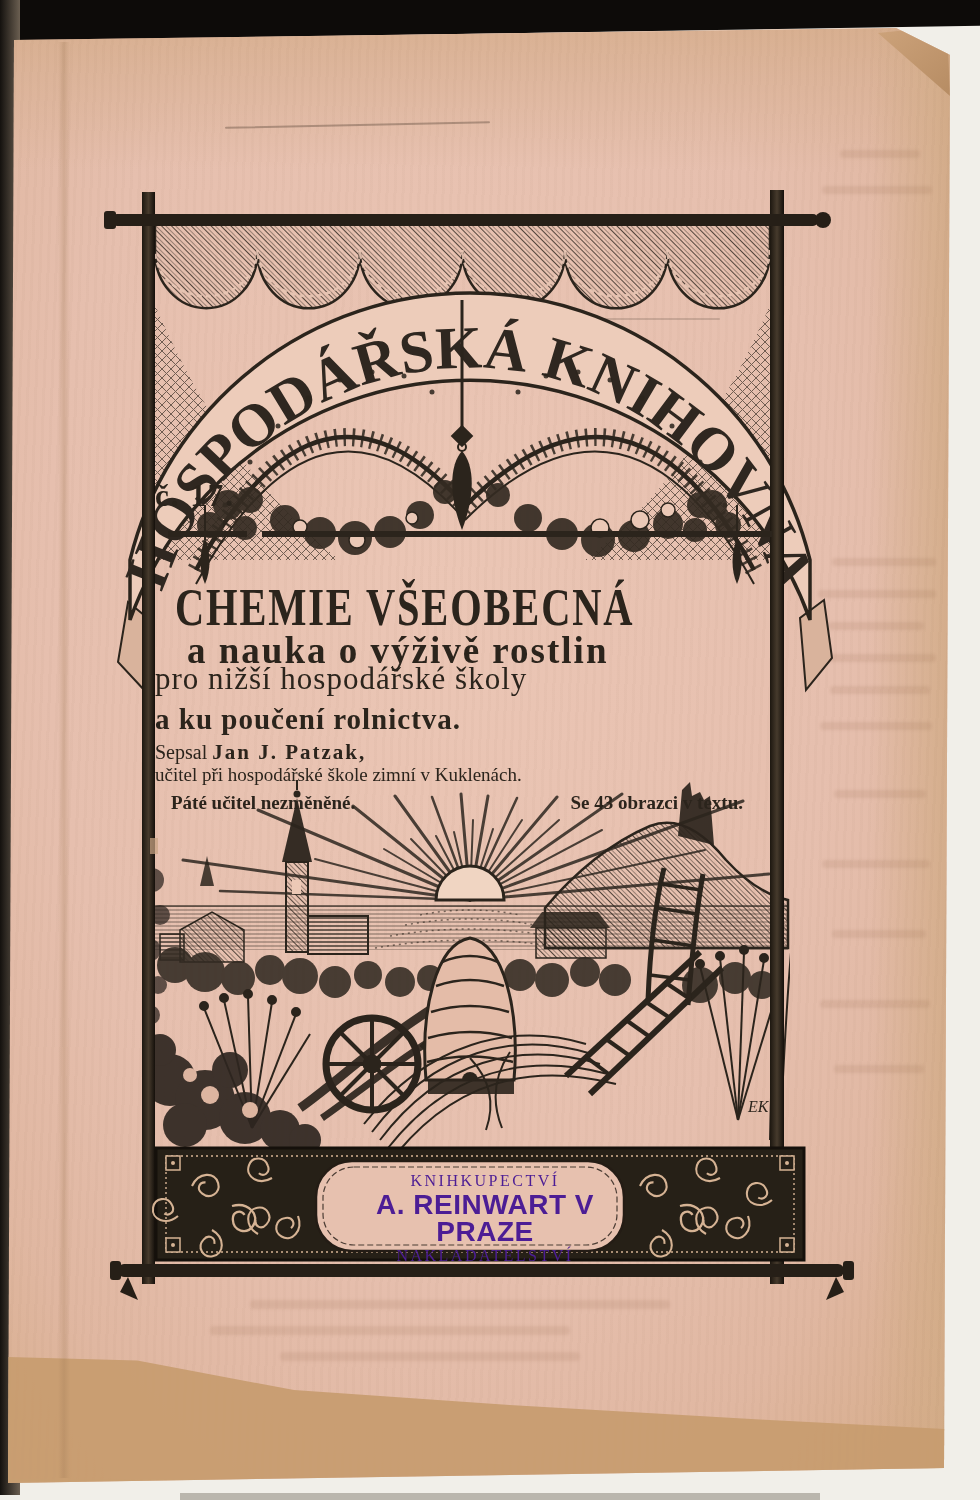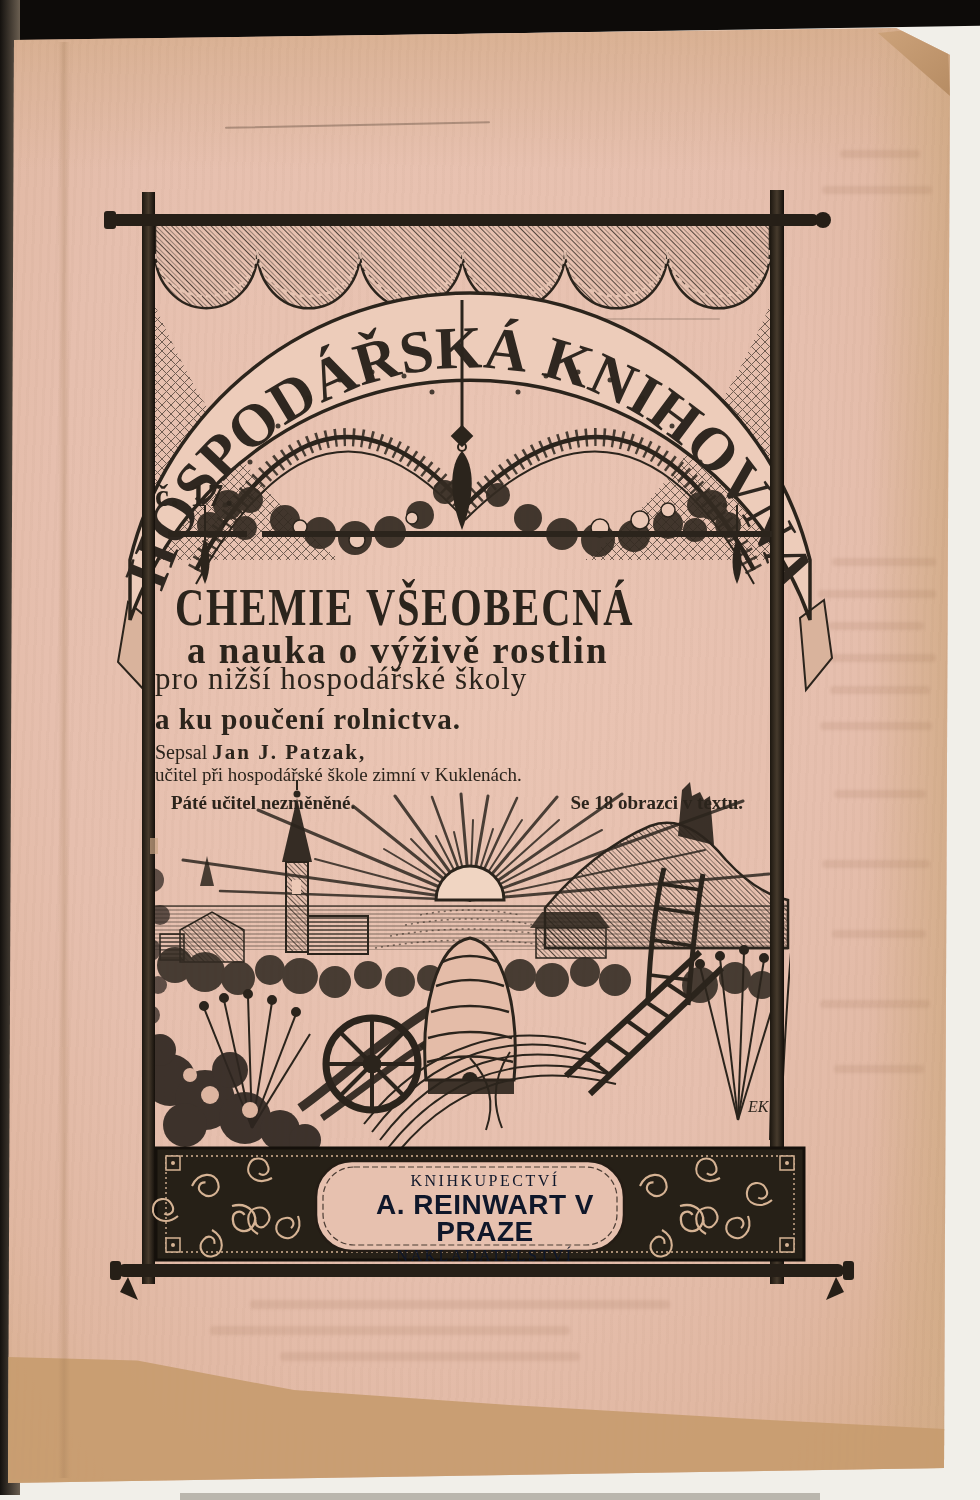--- a/index.html
+++ b/index.html
@@ -34,21 +34,21 @@
   .t1{top:576px;font-weight:bold;font-size:44px;white-space:nowrap;}
   .t1 span{display:inline-block;transform:scale(.92,1.22);transform-origin:center top;letter-spacing:2px;}
   .t2{top:629px;font-weight:bold;font-size:37px;letter-spacing:2px;white-space:nowrap;padding-left:32px;}
   .t3{top:661px;font-weight:normal;font-size:31px;letter-spacing:1px;}
   .t4{top:703px;font-weight:bold;font-size:29px;letter-spacing:1px;}
   .author{top:740px;font-size:20px;}
   .author b{font-size:21px;letter-spacing:2px;}
   .role{top:764px;font-size:19px;}
   .notes{top:792px;display:flex;justify-content:space-between;padding:0 40px 0 16px;box-sizing:border-box;
      font-weight:bold;font-size:19px;}
-  .pubtext{position:absolute;left:318px;top:1171px;width:304px;text-align:center;color:#0f172a;padding-left:15px;}
+  .pubtext{position:absolute;left:318px;top:1171px;width:304px;text-align:center;color:#4c1d95;padding-left:15px;}
   .pub1{font-size:16px;letter-spacing:2.5px;line-height:20px;}
   .pub2{font-family:"Liberation Sans",sans-serif;font-weight:bold;font-size:28px;letter-spacing:.5px;line-height:27px;}
   .pub3{font-size:16px;letter-spacing:2.5px;line-height:21px;}
   svg.art{position:absolute;inset:0;z-index:2;}
 </style>
 </head>
 <body>
 
 <div class="scan">
 
@@ -432,21 +432,21 @@
     <div class="cblock t1"><span>CHEMIE VŠEOBECNÁ</span></div>
     <div class="cblock t2">a nauka o výživě rostlin</div>
     <div class="cblock t3">pro nižší hospodářské školy</div>
     <div class="cblock author">
       <span>Sepsal </span><b>Jan J. Patzak,</b>
     </div>
     <div class="cblock t4">a ku poučení rolnictva.</div>
     <div class="cblock role">učitel při hospodářské škole zimní v Kuklenách.</div>
     <div class="cblock notes">
       <span>Páté učitel nezměněné.</span>
-      <span>Se 18 obrazci v textu.</span>
+      <span>Se 43 obrazci v textu.</span>
     </div>
     <div class="pubtext">
       <div class="pub1">KNIHKUPECTVÍ</div>
       <div class="pub2">A. REINWART V PRAZE</div>
       <div class="pub3">NAKLADATELSTVÍ</div>
     </div>
   </div>
 
   <div class="scan-bottom-smudge"></div>
 </div>

